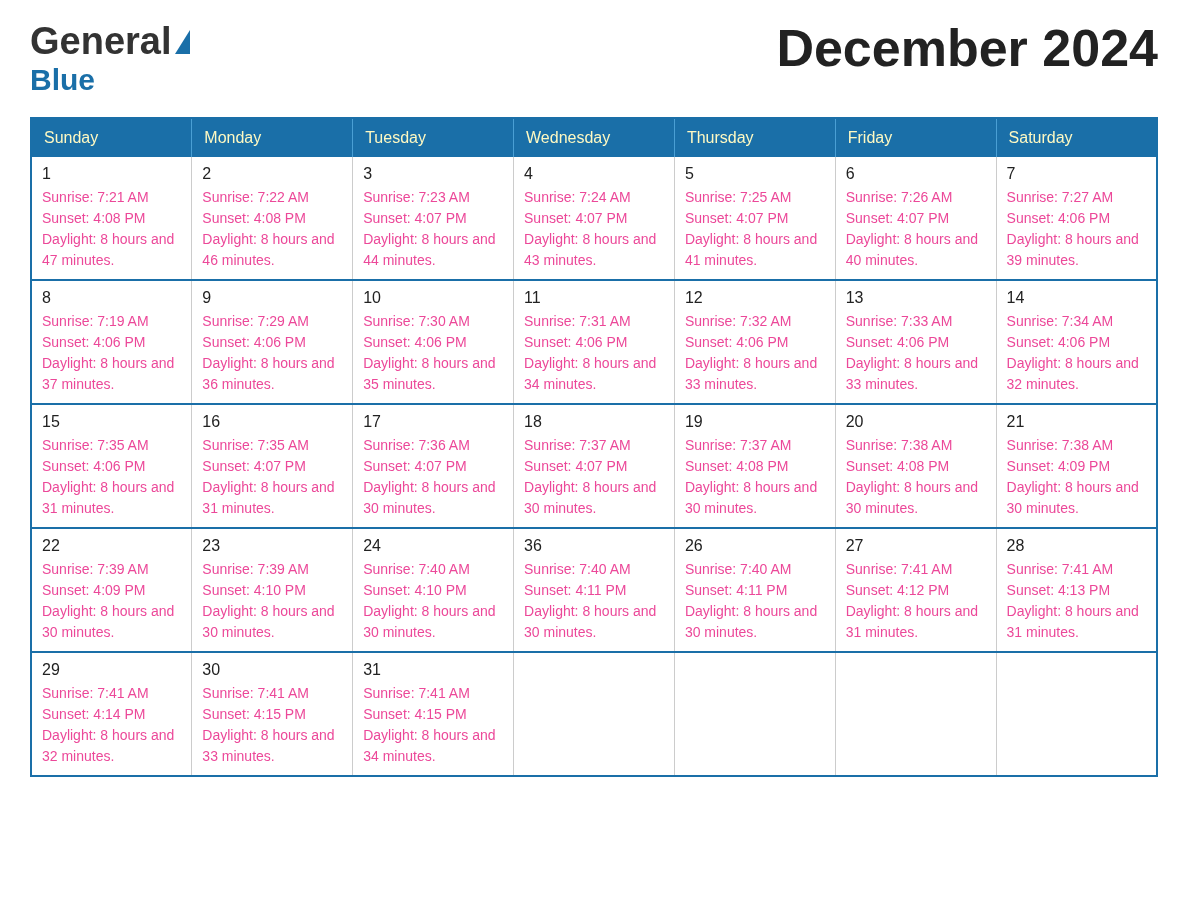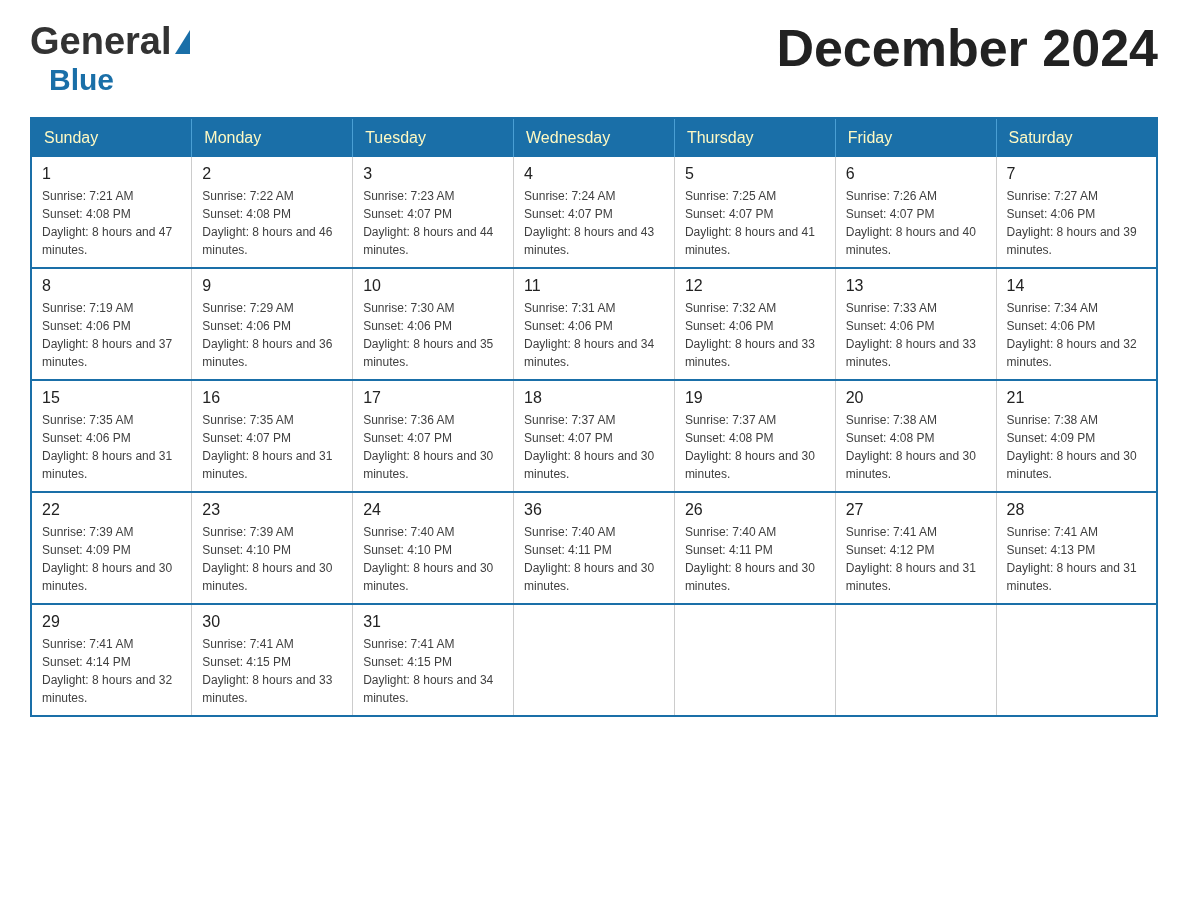--- a/index.html
+++ b/index.html
@@ -63,37 +63,37 @@
     .calendar td:last-child { border-right: none; }
     .calendar tr:last-child td { border-bottom: none; }
     .day-num {
       font-size: 16px;
       font-weight: normal;
       color: #222;
       display: block;
       margin-bottom: 4px;
     }
     .day-info {
-      font-size: 12px;
+      font-size: 14px;
       line-height: 1.5;
-      color: #404040;
+      color: #ec4899;
     }
     .empty-cell { background: #fff; }
   </style>
 </head>
 <body>
 
 <div class="header">
   <div class="logo">
     <div style="display:flex; align-items:center;">
       <span style="font-size:38px; font-weight:bold; color:#333;">General</span>
       <span style="display:inline-block; width:0; height:0; border-left:15px solid transparent; border-bottom:24px solid #1a6fa8; margin:0 2px 0 3px;"></span>
     </div>
     <div>
-      <span style="font-size:30px; font-weight:bold; color:#1a6fa8;margin-left:19px;">Blue</span>
+      <span style="font-size:30px; font-weight:bold; color:#1a6fa8;">Blue</span>
     </div>
   </div>
   <div class="title-section">
     <div class="month-title">December 2024</div>
   </div>
 </div>
 
 <table class="calendar">
   <thead>
     <tr>

